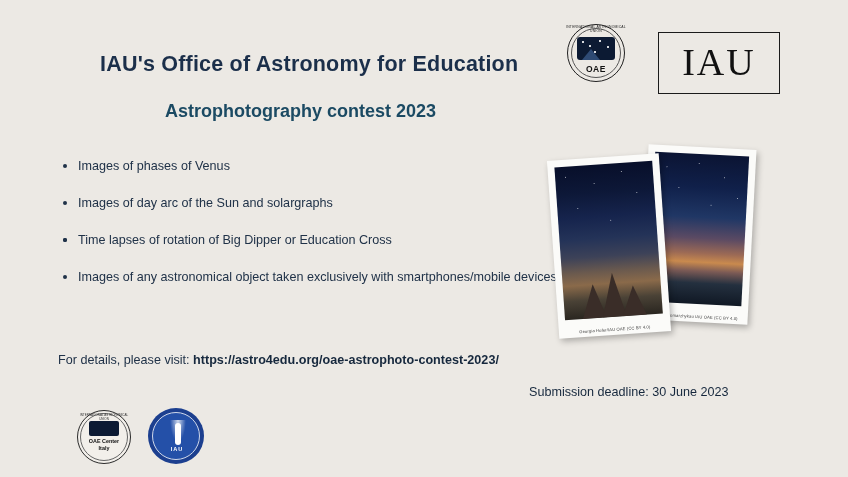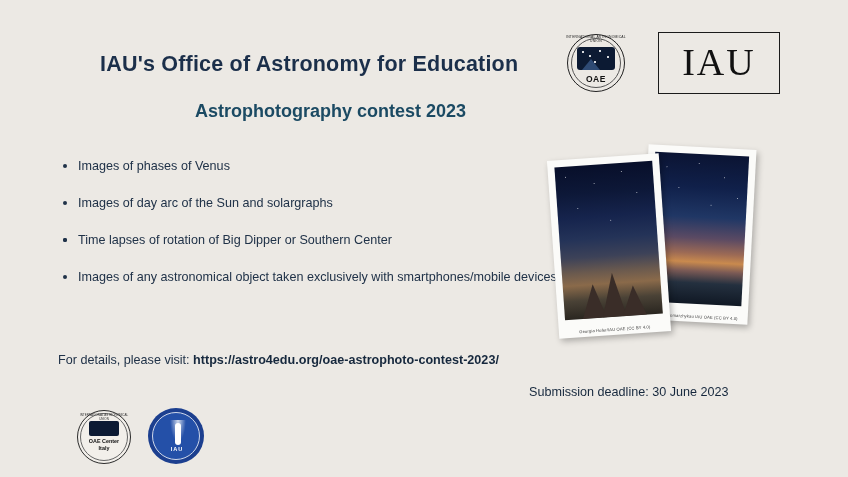--- a/index.html
+++ b/index.html
@@ -34,28 +34,27 @@
     white-space: nowrap;
   }
   .subtitle {
     position: absolute;
     left: 165px;
     top: 101px;
     font-size: 18px;
     font-weight: bold;
     color: #1b4a63;
     white-space: nowrap;
-    margin-left: 30px;
   }
 
   
   .oae-logo {
     position: absolute;
     left: 564px;
-    top: 34px;
+    top: 24px;
     width: 70px;
     height: 62px;
   }
   .oae-logo .ring {
     position: absolute;
     left: 3px;
     top: 0;
     width: 58px;
     height: 58px;
     border: 1.4px solid #222;
@@ -420,21 +419,21 @@
     </div>
     <div class="bullet">
       <span class="dot"></span>
       <span>Images of day arc of the Sun and solargraphs</span>
     </div>
     <div class="bullet">
       <span class="dot"></span>
     </div>
     <div class="bullet">
       <span class="dot"></span>
-      <span>Time lapses of rotation of Big Dipper or Southern Center</span>
+      <span>Time lapses of rotation of Big Dipper or Education Cross</span>
     </div>
     <div class="bullet">
       <span class="dot"></span>
       <span>Images of any astronomical object taken exclusively with smartphones/mobile devices</span>
     </div>
   </div>
 
   <div class="photos">
     <div class="polaroid" id="photo-right">
       <div class="pic">

